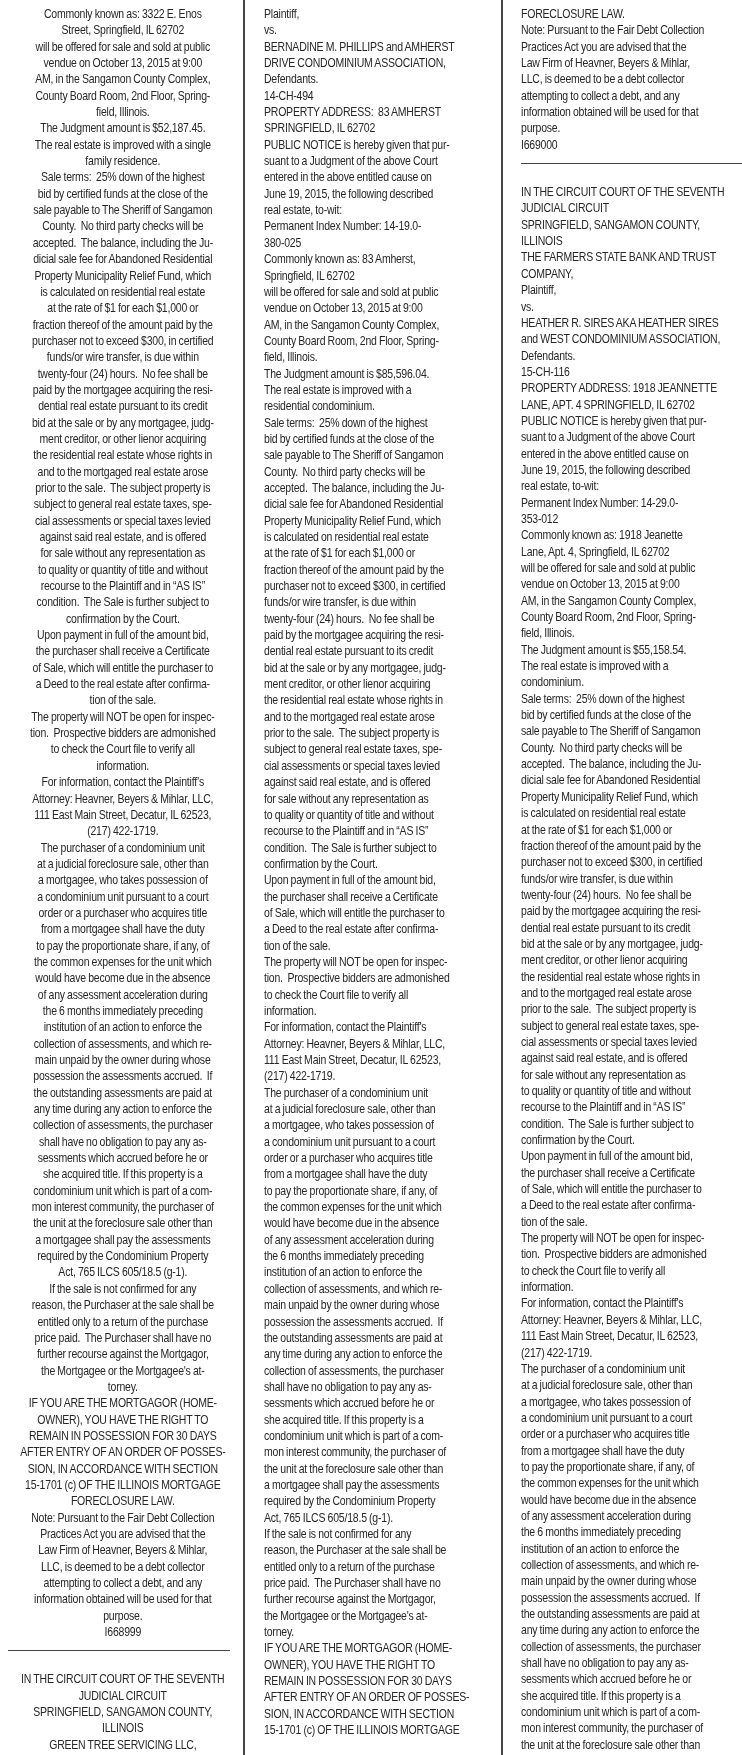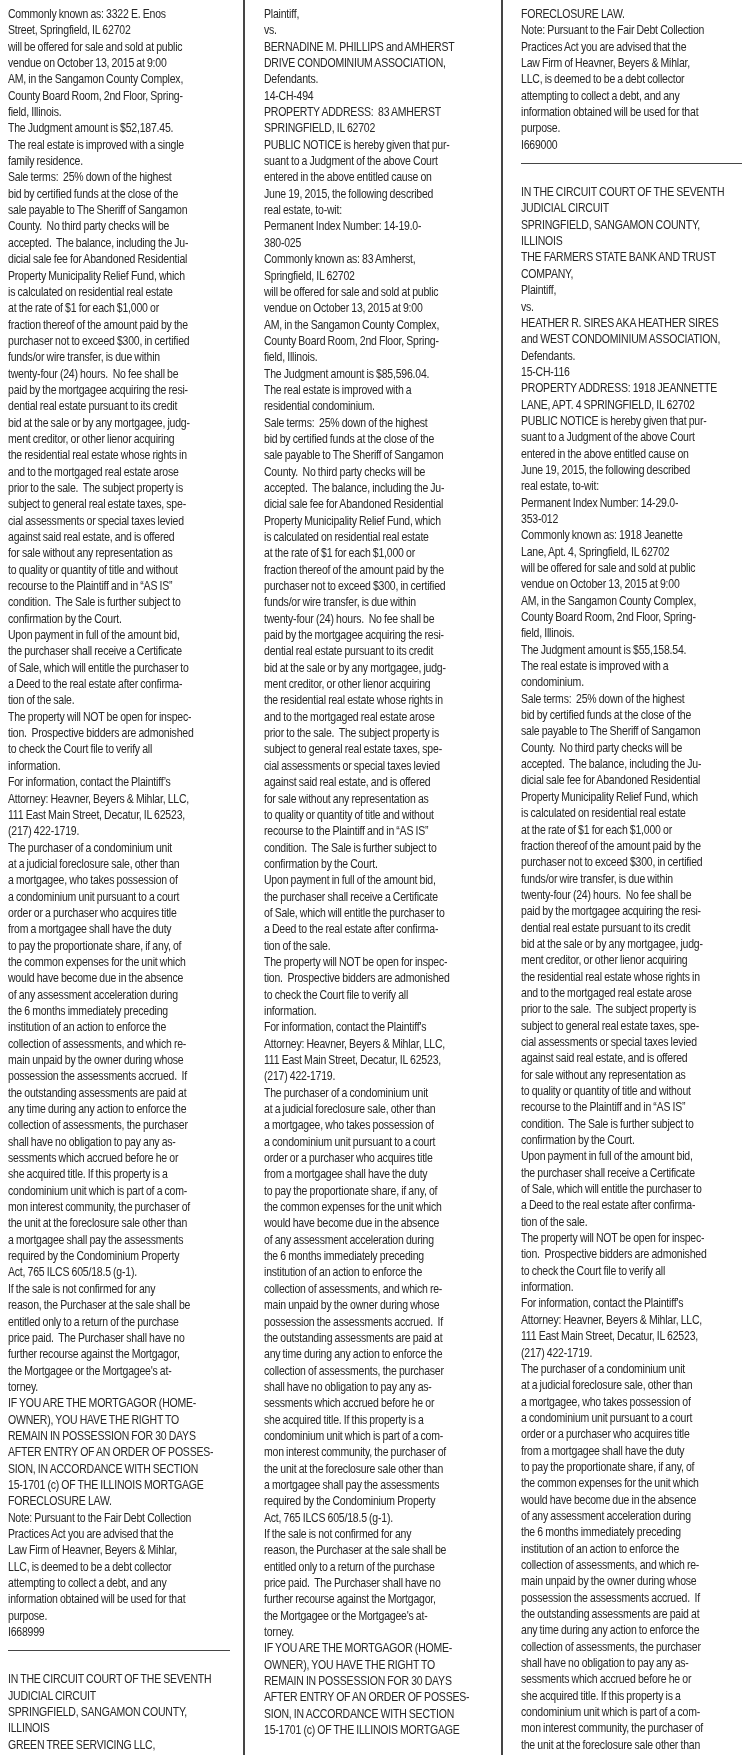--- a/index.html
+++ b/index.html
@@ -26,21 +26,21 @@
     height: 1755px;
     background: #454545;
   }
   .vrule.r1 { left: 243px; }
   .vrule.r2 { left: 501px; }
   .column {
     position: absolute;
     top: 6px;
     width: 230px;
   }
-  .column.c1 { left: 8px; }
+  .column.c1 { left: 8px; text-align: center; }
   .column.c2 { left: 264px; }
   .column.c3 { left: 521px; }
   .tb {
     font-family: "Liberation Sans", sans-serif;
     font-size: 12.8px;
     line-height: 16.34px;
     letter-spacing: -0.25px;
     word-spacing: -0.5px;
     color: #272727;
     white-space: pre;

